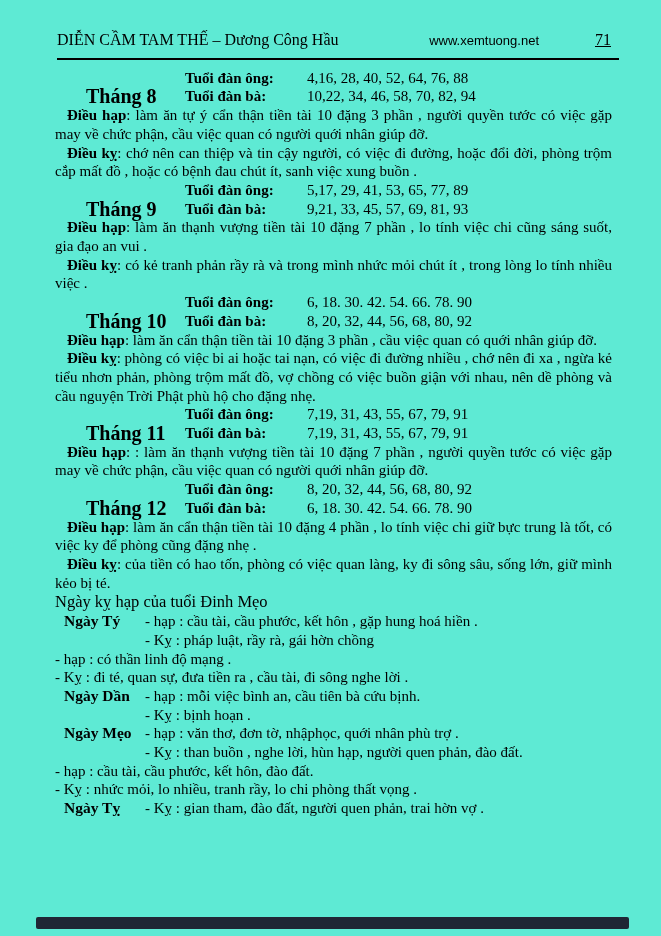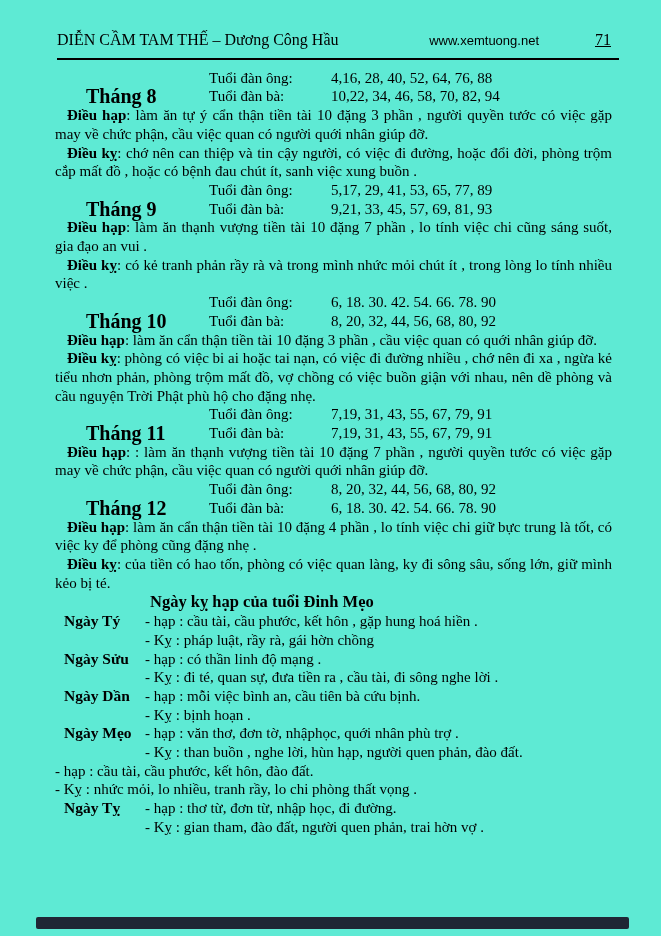--- a/index.html
+++ b/index.html
@@ -24,28 +24,27 @@
   .header .site  { font-family:"Liberation Sans","DejaVu Sans",sans-serif; font-size:13px; }
   .header .pagenum { margin-left:56px;text-decoration:underline; }
   .rule {
     margin:7px 42px 9px 57px;
     border-bottom:2px solid #000000;
     height:0;
   }
   .content { padding:0 49px 0 55px; }
   .ages-row { display:flex; white-space:nowrap; }
   .col-month { width:130px; padding-left:31px; box-sizing:border-box; font-weight:bold; font-size:20px; }
-  .col-label { width:122px; font-weight:normal;margin-left:24px; }
+  .col-label { width:122px; font-weight:bold; }
   .col-values { flex:1; }
   .para { margin:0; text-align:justify; text-indent:12px; }
   .para b { font-weight:bold; }
   .day-heading {
-    font-weight:bold;
+    font-weight:normal;
     font-size:16.5px;
-    margin-left:95px;
     margin-top:1px;
   }
   .day-row { display:flex; }
   .day-name { width:90px; padding-left:9px; box-sizing:border-box; font-weight:bold; font-size:15.5px; }
   .day-lines { flex:1; }
   .day-line { white-space:nowrap; }
   .footer-bar {
     position:absolute;
     left:36px; top:917px;
     width:593px; height:12px;
@@ -135,21 +134,20 @@
 
     <div class="day-row">
       <span class="day-name">Ngày Tý</span>
       <div class="day-lines">
         <div class="day-line"><span>- hạp :</span> <span>cầu tài, cầu phước, kết hôn , gặp hung hoá hiền .</span></div>
         <div class="day-line"><span>- Kỵ  :</span> <span>pháp luật, rầy rà, gái hờn chồng</span></div>
       </div>
     </div>
 
     <div class="day-row">
-      <span class="day-name">Ngày Sửu</span>
       <div class="day-lines">
         <div class="day-line"><span>- hạp :</span> <span>có thần linh độ mạng .</span></div>
         <div class="day-line"><span>- Kỵ  :</span> <span>đi té, quan sự, đưa tiền ra , cầu tài, đi sông nghe lời .</span></div>
       </div>
     </div>
 
     <div class="day-row">
       <span class="day-name">Ngày Dần</span>
       <div class="day-lines">
         <div class="day-line"><span>- hạp :</span> <span>mỗi việc bình an, cầu tiên bà cứu bịnh.</span></div>
@@ -168,21 +166,20 @@
     <div class="day-row">
       <div class="day-lines">
         <div class="day-line"><span>- hạp :</span> <span>cầu tài, cầu phước, kết hôn, đào đất.</span></div>
         <div class="day-line"><span>- Kỵ  :</span> <span>nhức mỏi, lo nhiều, tranh rầy, lo chi phòng thất vọng .</span></div>
       </div>
     </div>
 
     <div class="day-row">
       <span class="day-name">Ngày Tỵ</span>
       <div class="day-lines">
-        <div class="day-line"><span>- hạp :</span> <span>thơ từ, đơn từ, nhập học, đi đường.</span></div>
         <div class="day-line"><span>- Kỵ  :</span> <span>gian tham, đào đất, người quen phản, trai hờn vợ .</span></div>
       </div>
     </div>
 
   </div>
 
   <div class="footer-bar"></div>
 
 </div>
 

